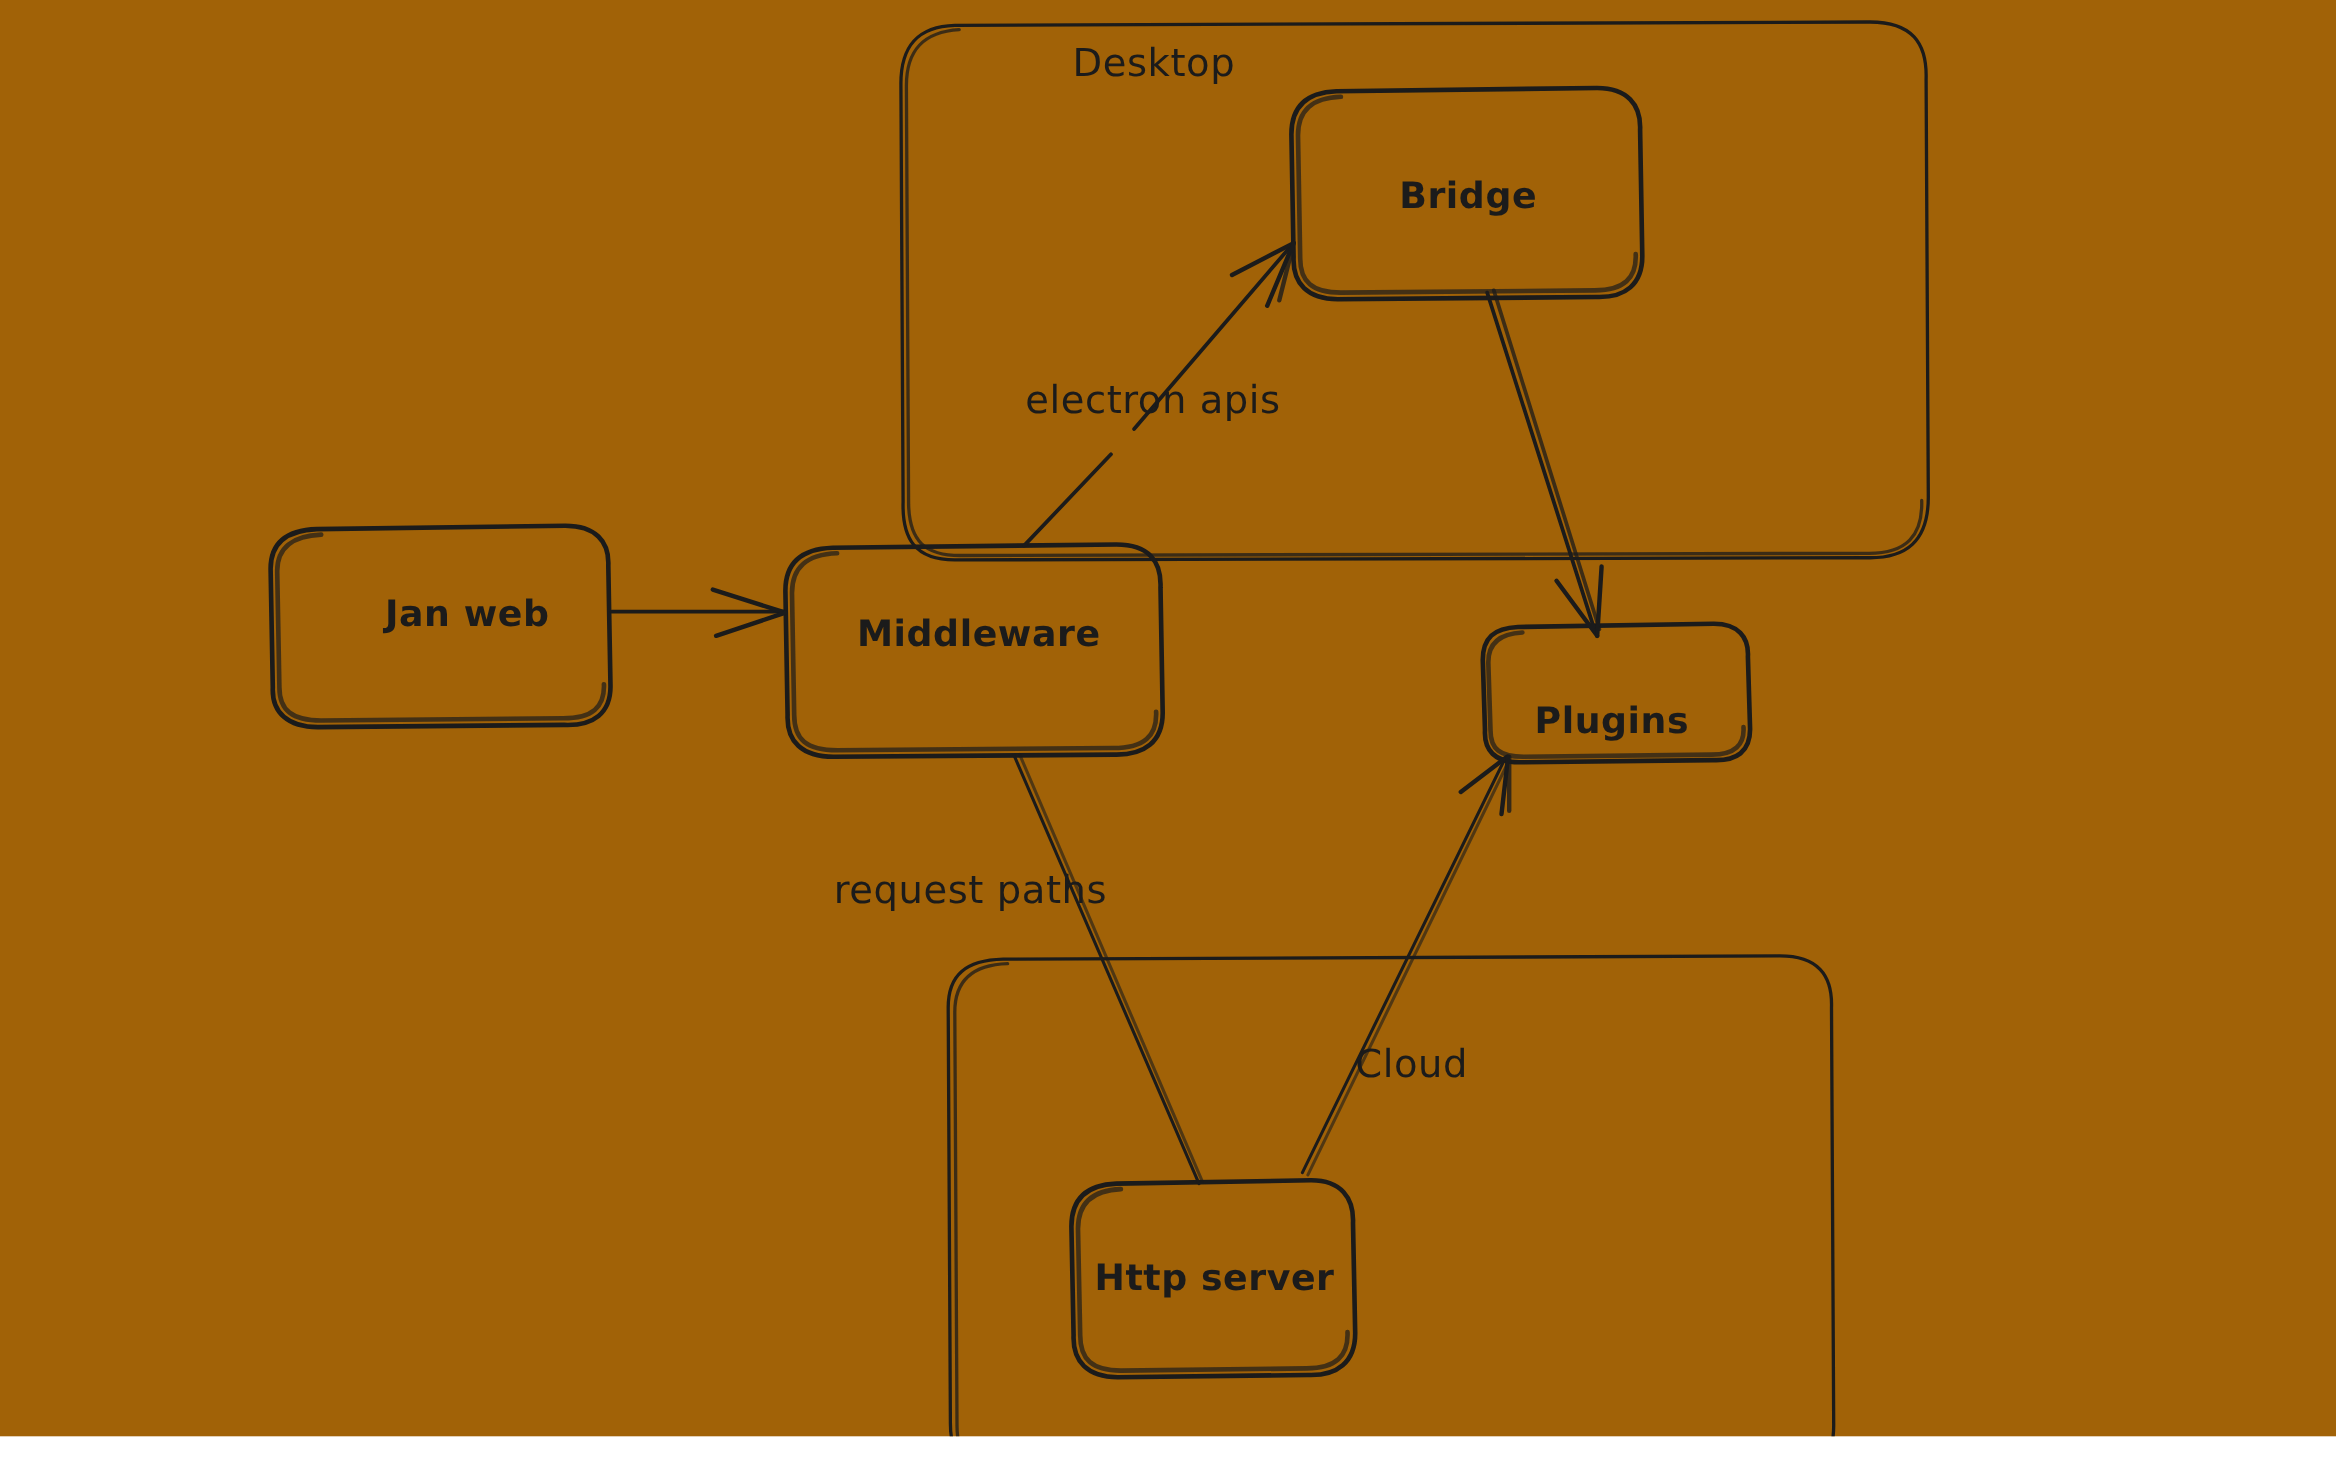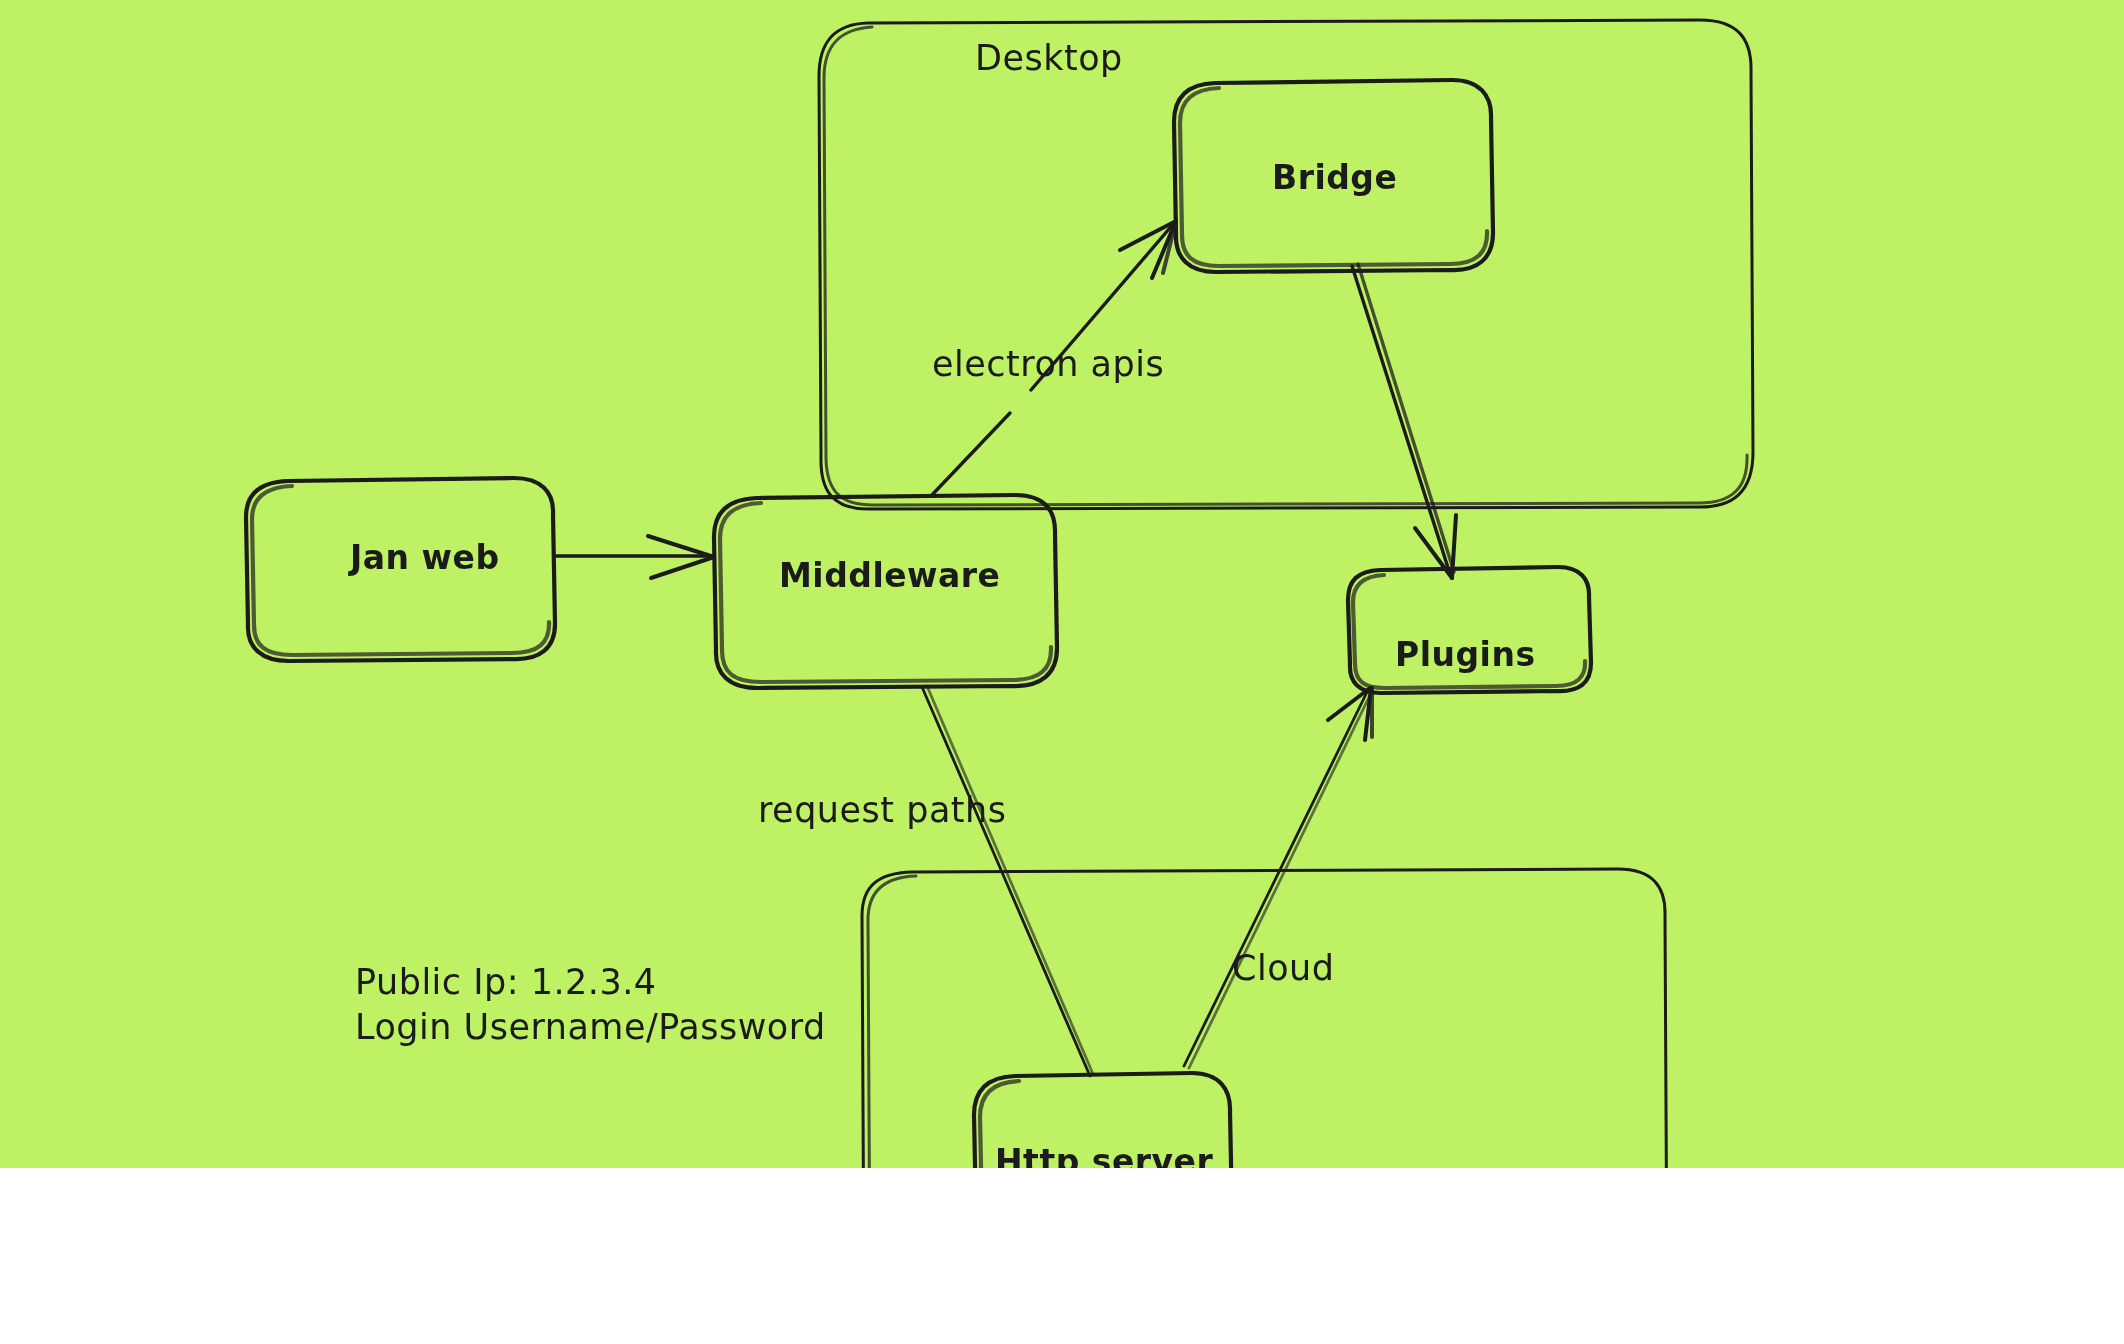--- a/index.html
+++ b/index.html
@@ -3,22 +3,22 @@
 <meta charset="utf-8">
 <style>
   html, body {
     margin: 0;
     padding: 0;
     background: #ffffff;
   }
   #canvas {
     position: relative;
     width: 2124px;
-    height: 1168px;
-    background: #bef264;
+    height: 1306px;
+    background: #a16207;
     overflow: hidden;
   }
   svg.diagram {
     position: absolute;
     top: 0;
     left: 0;
     width: 2124px;
     height: 1344px;
   }
   .stroke {
@@ -159,18 +159,14 @@
   <div class="label node-label" style="left:1395px; top:612px;margin-top:23px;">Plugins</div>
 
   <div class="label node-label" style="left:995px; top:1142px;">Http server</div>
 
   <div class="label edge-label" style="left:932px; top:344px;">electron apis</div>
 
   <div class="label edge-label" style="left:758px; top:790px;">request paths</div>
 
   <div class="label edge-label" style="left:1232px; top:948px;">Cloud</div>
 
-  <div class="label note-label" style="left:355px; top:960px;">
-    <span class="note-line">Public Ip: 1.2.3.4</span>
-    <span class="note-line">Login Username/Password</span>
-  </div>
 
 </div>
 
 </body></html>

